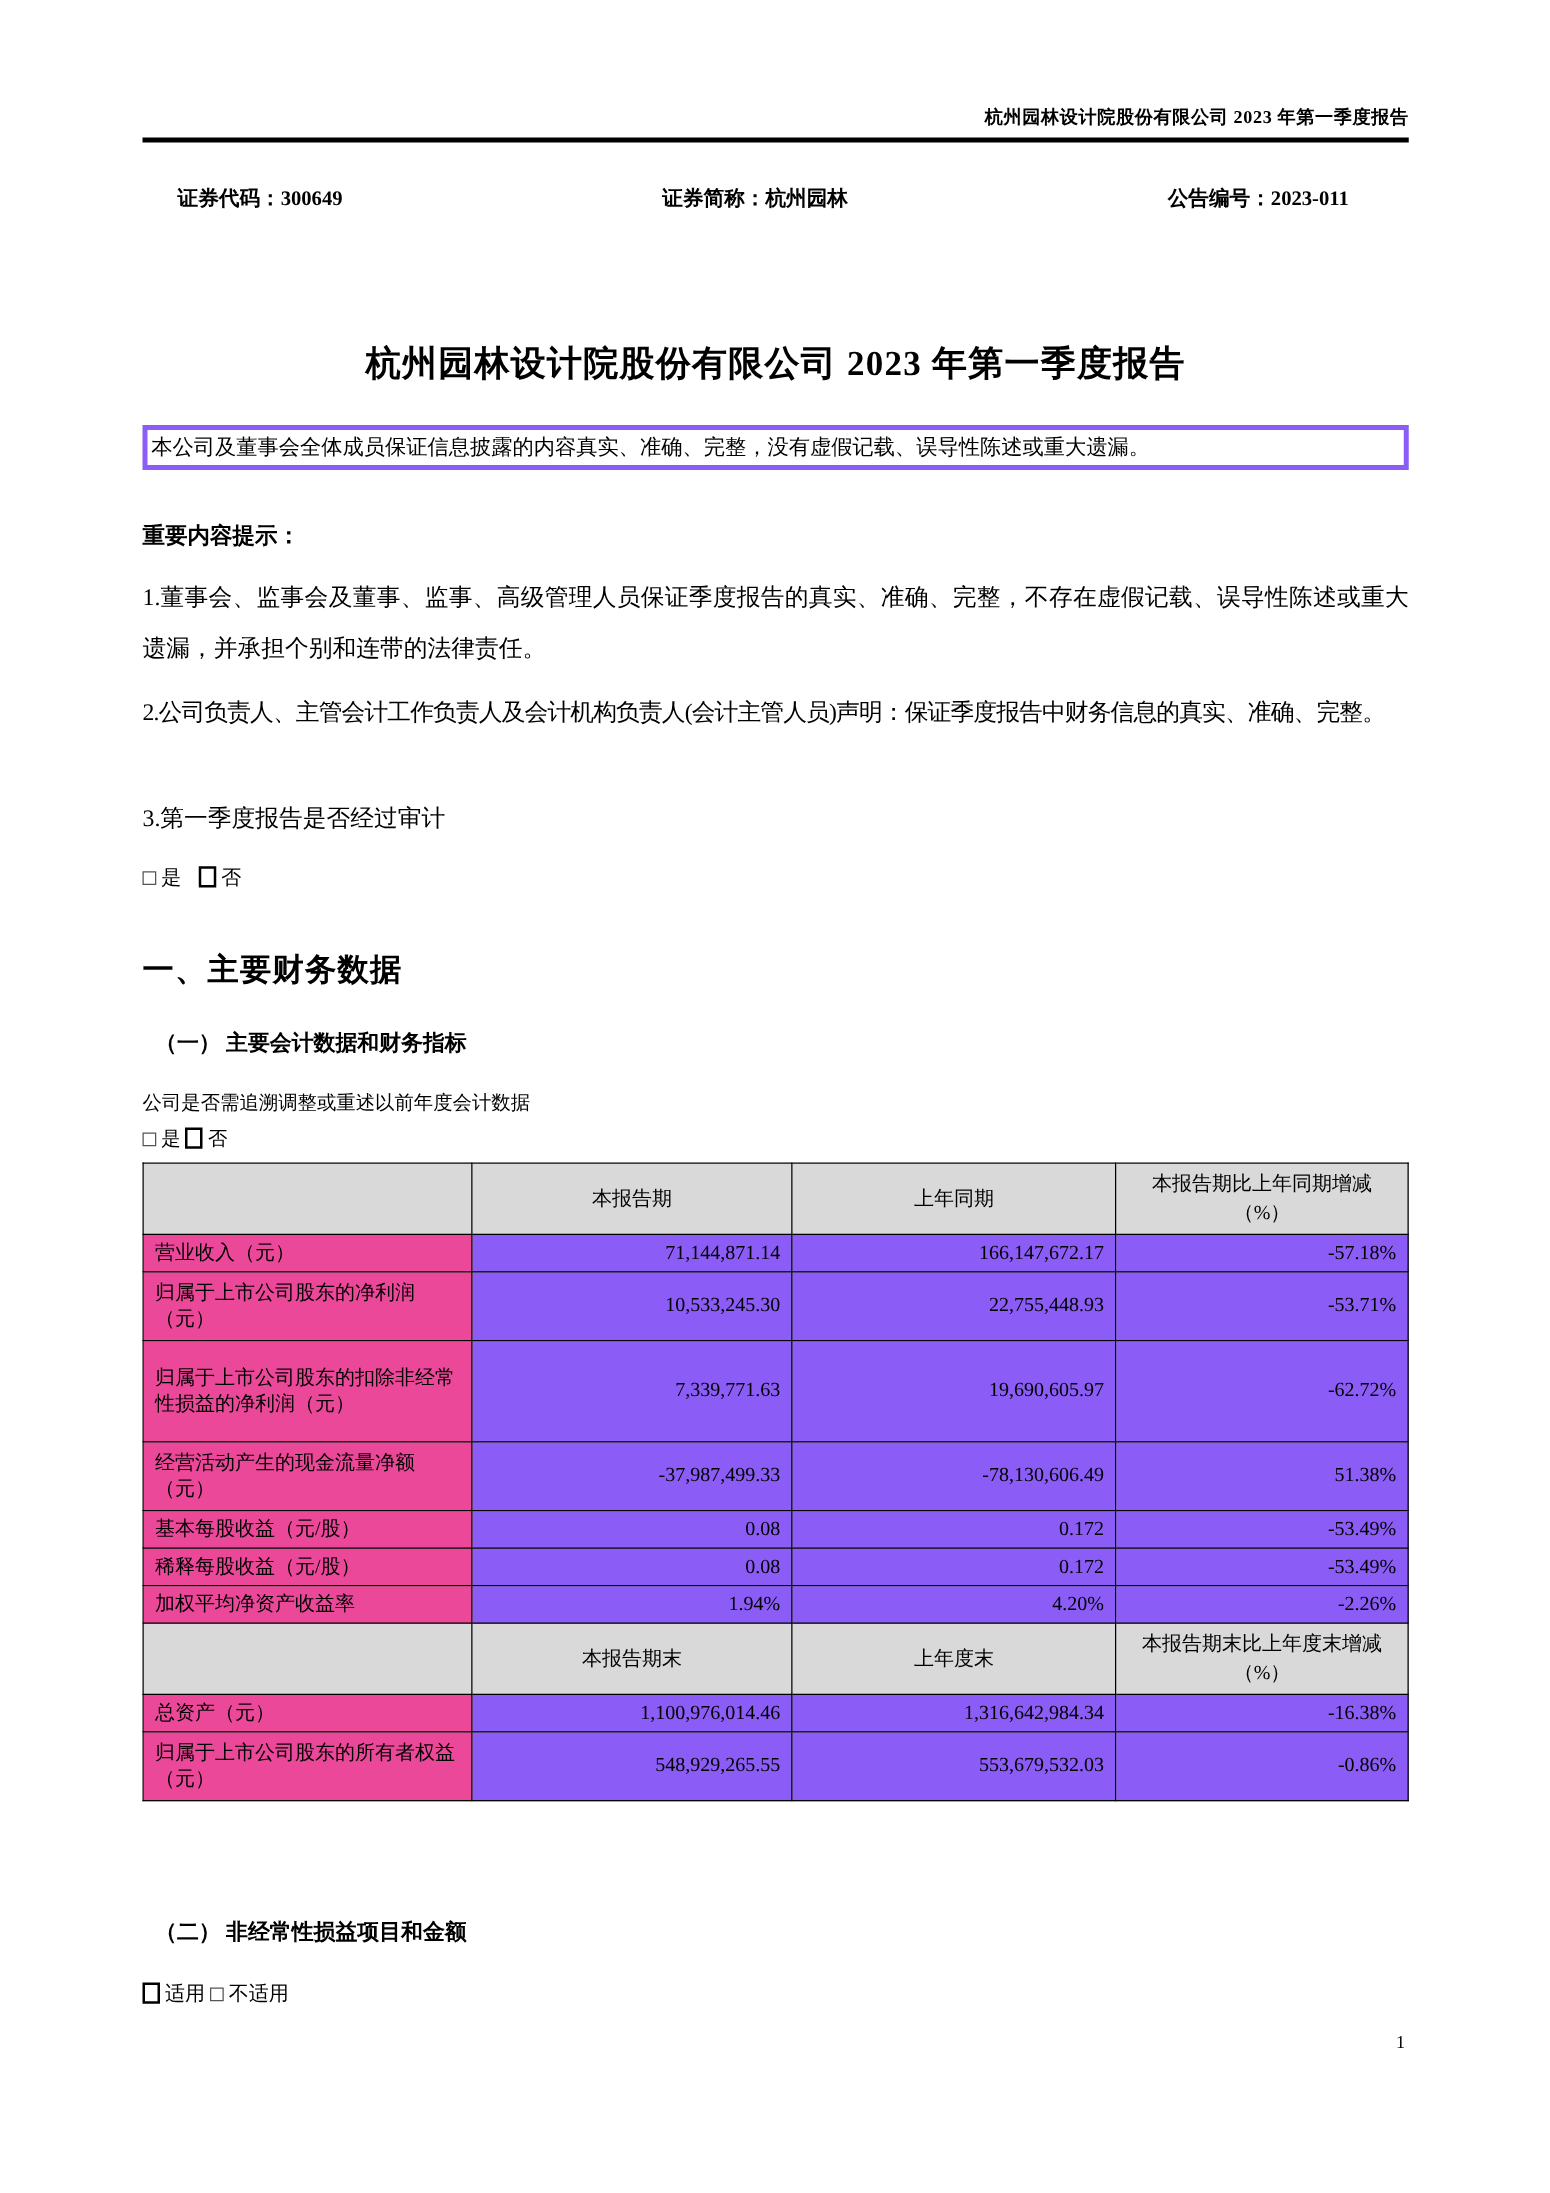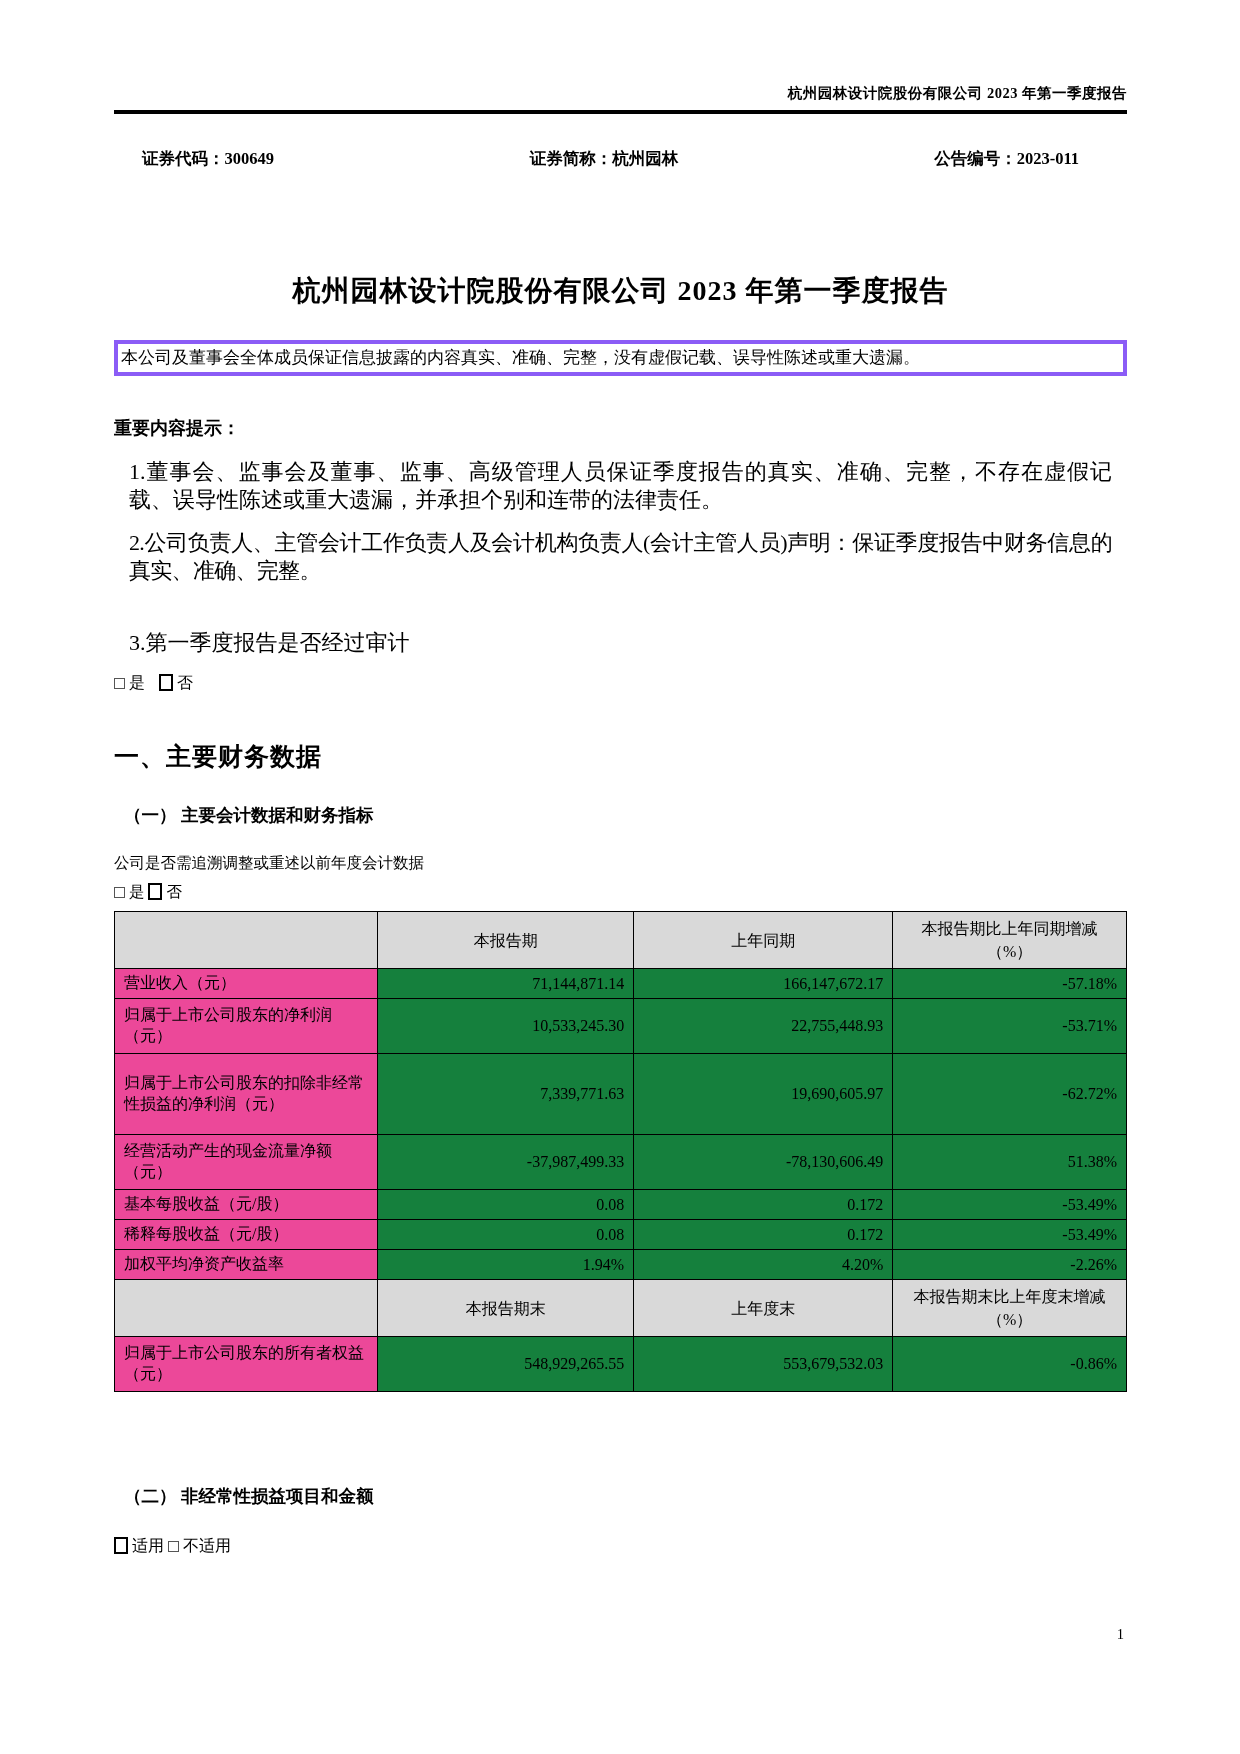--- a/index.html
+++ b/index.html
@@ -41,24 +41,24 @@
     padding:3px 2px 3px 3px;
     line-height:1.3;
   }
 
   .notice-heading {
     margin-top:40px;
     font-size:18px; font-weight:bold;
   }
 
   .para {
-    font-size:22px;
-    line-height:28px;
+    font-size:19px;
+    line-height:41px;
     text-align:justify;
-    margin:15px;
+    margin:0;
   }
   .p1 { margin-top:18px; }
   .p2 { margin-top:10px; letter-spacing:-0.7px; }
   .p3 { margin-top:44px; }
 
   .cb-row { font-size:16px; margin-top:16px; }
   .cb-row .opt { margin-right:10px; }
   .cb {
     display:inline-block;
     width:9px; height:9px;
@@ -100,21 +100,21 @@
     background:#d9d9d9;
     text-align:center;
     height:48px;
     line-height:1.45;
   }
   td.wrap2 { white-space:pre-line; }
   td.lbl {
     background:#ec4899;
     text-align:left;
   }
-  td.num { text-align:right; background:#15803d; }
+  td.num { text-align:right; background:#8b5cf6; }
   tr.h2row td { height:48px; }
   tr.tall2 td { height:46px; }
   tr.tall3 td { height:72px; }
 
   .h2-section-2 { margin-top:92px; }
   .apply-row { font-size:16px; margin-top:28px; }
 
   .page-number {
     position:absolute;
     top:1626px; right:116px;
@@ -219,20 +219,26 @@
           <td class="num">4.20%</td>
           <td class="num">-2.26%</td>
         </tr>
         <tr class="h2row">
           <td class="hdr"></td>
           <td class="hdr">本报告期末</td>
           <td class="hdr">上年度末</td>
           <td class="hdr wrap2">本报告期末比上年度末增减
 （%）</td>
         </tr>
+        <tr>
+          <td class="lbl">总资产（元）</td>
+          <td class="num">1,100,976,014.46</td>
+          <td class="num">1,316,642,984.34</td>
+          <td class="num">-16.38%</td>
+        </tr>
         <tr class="tall2">
           <td class="lbl">归属于上市公司股东的所有者权益（元）</td>
           <td class="num">548,929,265.55</td>
           <td class="num">553,679,532.03</td>
           <td class="num">-0.86%</td>
         </tr>
       </tbody>
     </table>
 
     <div class="h2-section h2-section-2">（二） 非经常性损益项目和金额</div>

